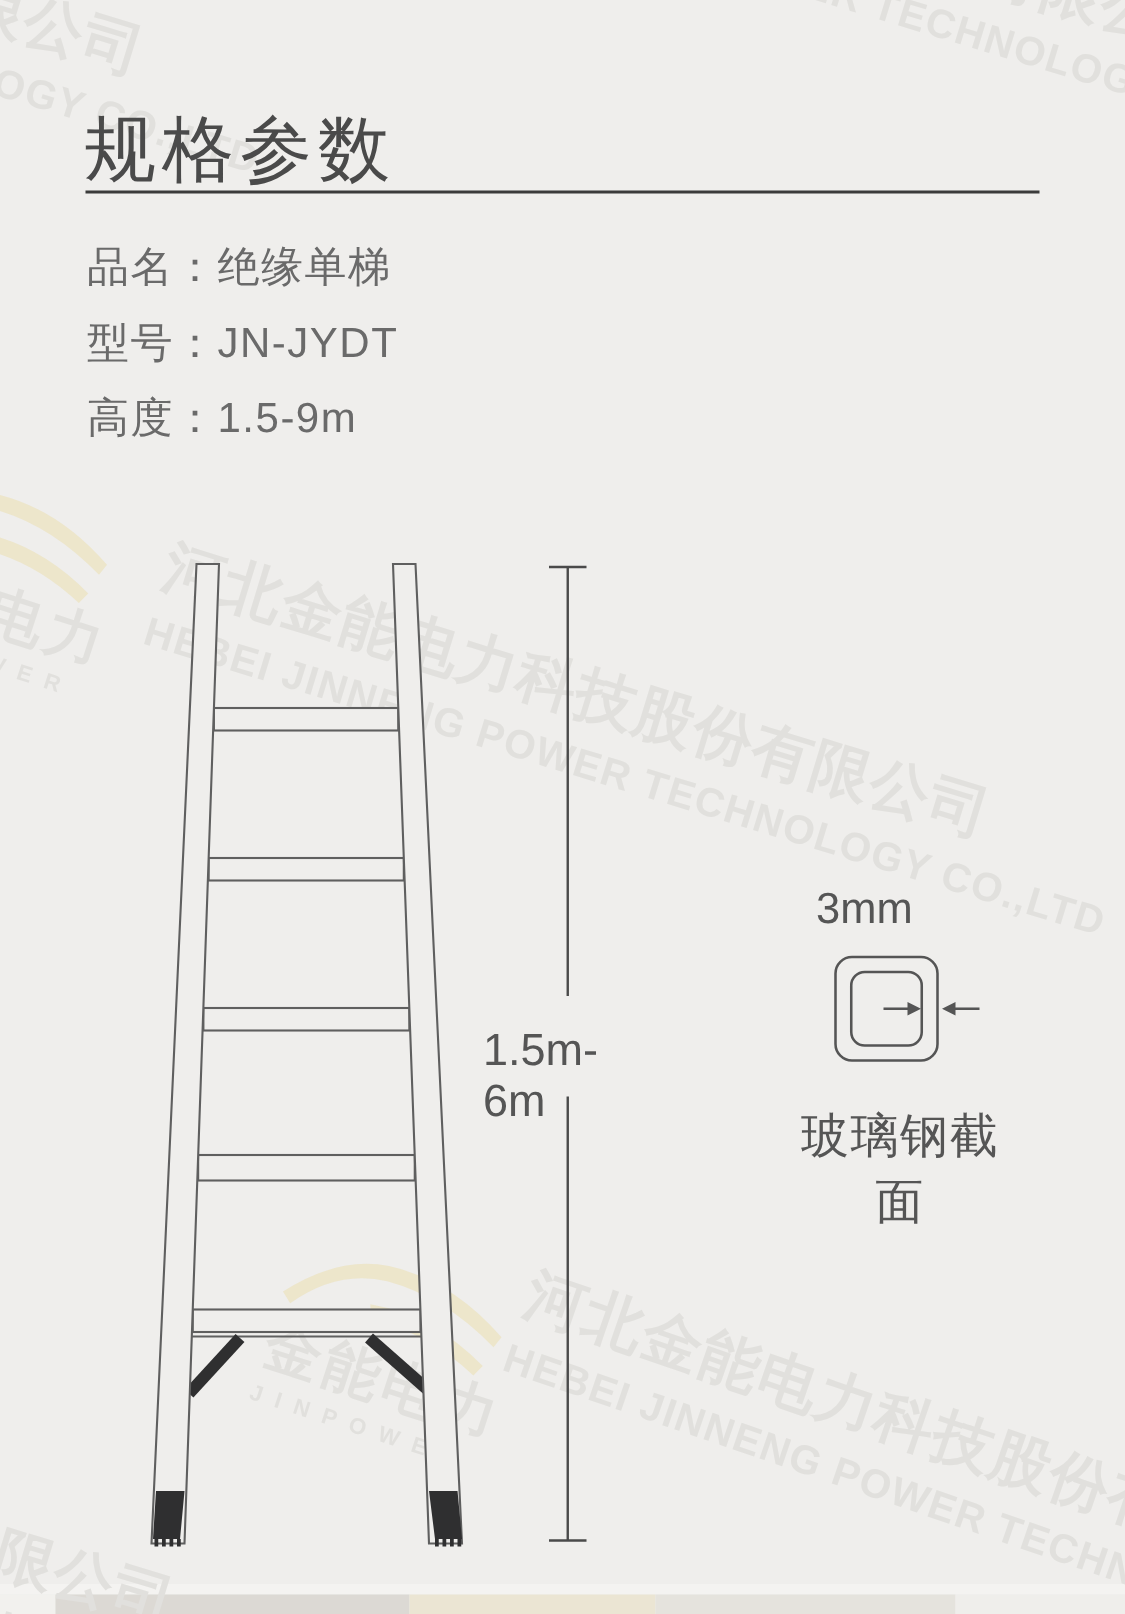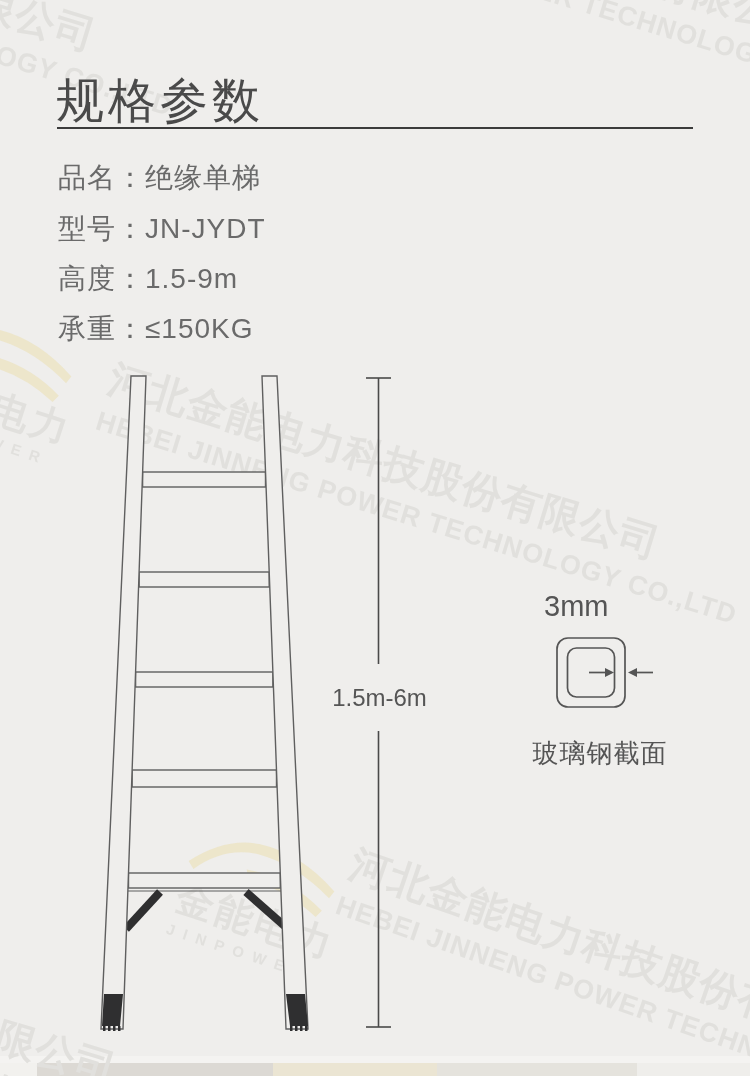--- a/index.html
+++ b/index.html
@@ -49,23 +49,23 @@
   .sect{stroke:var(--ink-dim);stroke-width:1.7;fill:none;}
   .sect-arrow{fill:var(--ink-dim);stroke:none;}
   
   .abs{position:absolute;z-index:3;}
   #page-title{
     left:56px;top:72px;font-size:48px;font-weight:400;
     letter-spacing:4px;color:var(--ink-title);line-height:1.2;
   }
   #title-rule{left:57px;top:127px;width:636px;height:2px;background:var(--rule);}
   .spec-row{left:58px;font-size:28px;color:var(--ink-text);line-height:30px;letter-spacing:1px;}
-  .dim-label{left:322px;top:684px;width:115px;text-align:center;font-size:24px;color:var(--ink-dim);}
+  .dim-label{left:322px;top:684px;width:115px;text-align:left;font-size:30px;color:var(--ink-dim);}
   .thick-label{left:544px;top:590px;width:92px;text-align:left;font-size:29px;color:var(--ink-dim);}
-  .section-label{left:528px;top:736px;width:144px;text-align:center;font-size:26px;color:var(--ink-dim);letter-spacing:1px;}
+  .section-label{left:528px;top:736px;width:144px;text-align:center;font-size:32px;color:var(--ink-dim);letter-spacing:1px;}
 </style>
 </head>
 <body>
 
 <div id="screen">
 
   <div class="wm" style="left:-448px;top:-150px;">
     <div class="wm-cn">河北金能电力科技股份有限公司</div>
     <div class="wm-en">HEBEI JINNENG POWER TECHNOLOGY CO.,LTD</div>
   </div>
@@ -161,21 +161,18 @@
 
   <div class="abs spec-row" style="top:214px;">
     <span>型号：</span><span>JN-JYDT</span>
   </div>
   <div class="abs spec-row" style="top:163px;">
     <span>品名：</span><span>绝缘单梯</span>
   </div>
   <div class="abs spec-row" style="top:264px;">
     <span>高度：</span><span>1.5-9m</span>
   </div>
-  <div class="abs spec-row" style="top:314px;">
-    <span>承重：</span><span>≤150KG</span>
-  </div>
 
   <div class="abs dim-label">1.5m-6m</div>
   <div class="abs thick-label">3mm</div>
   <div class="abs section-label">玻璃钢截面</div>
 
 </div>
 
 </body></html>

